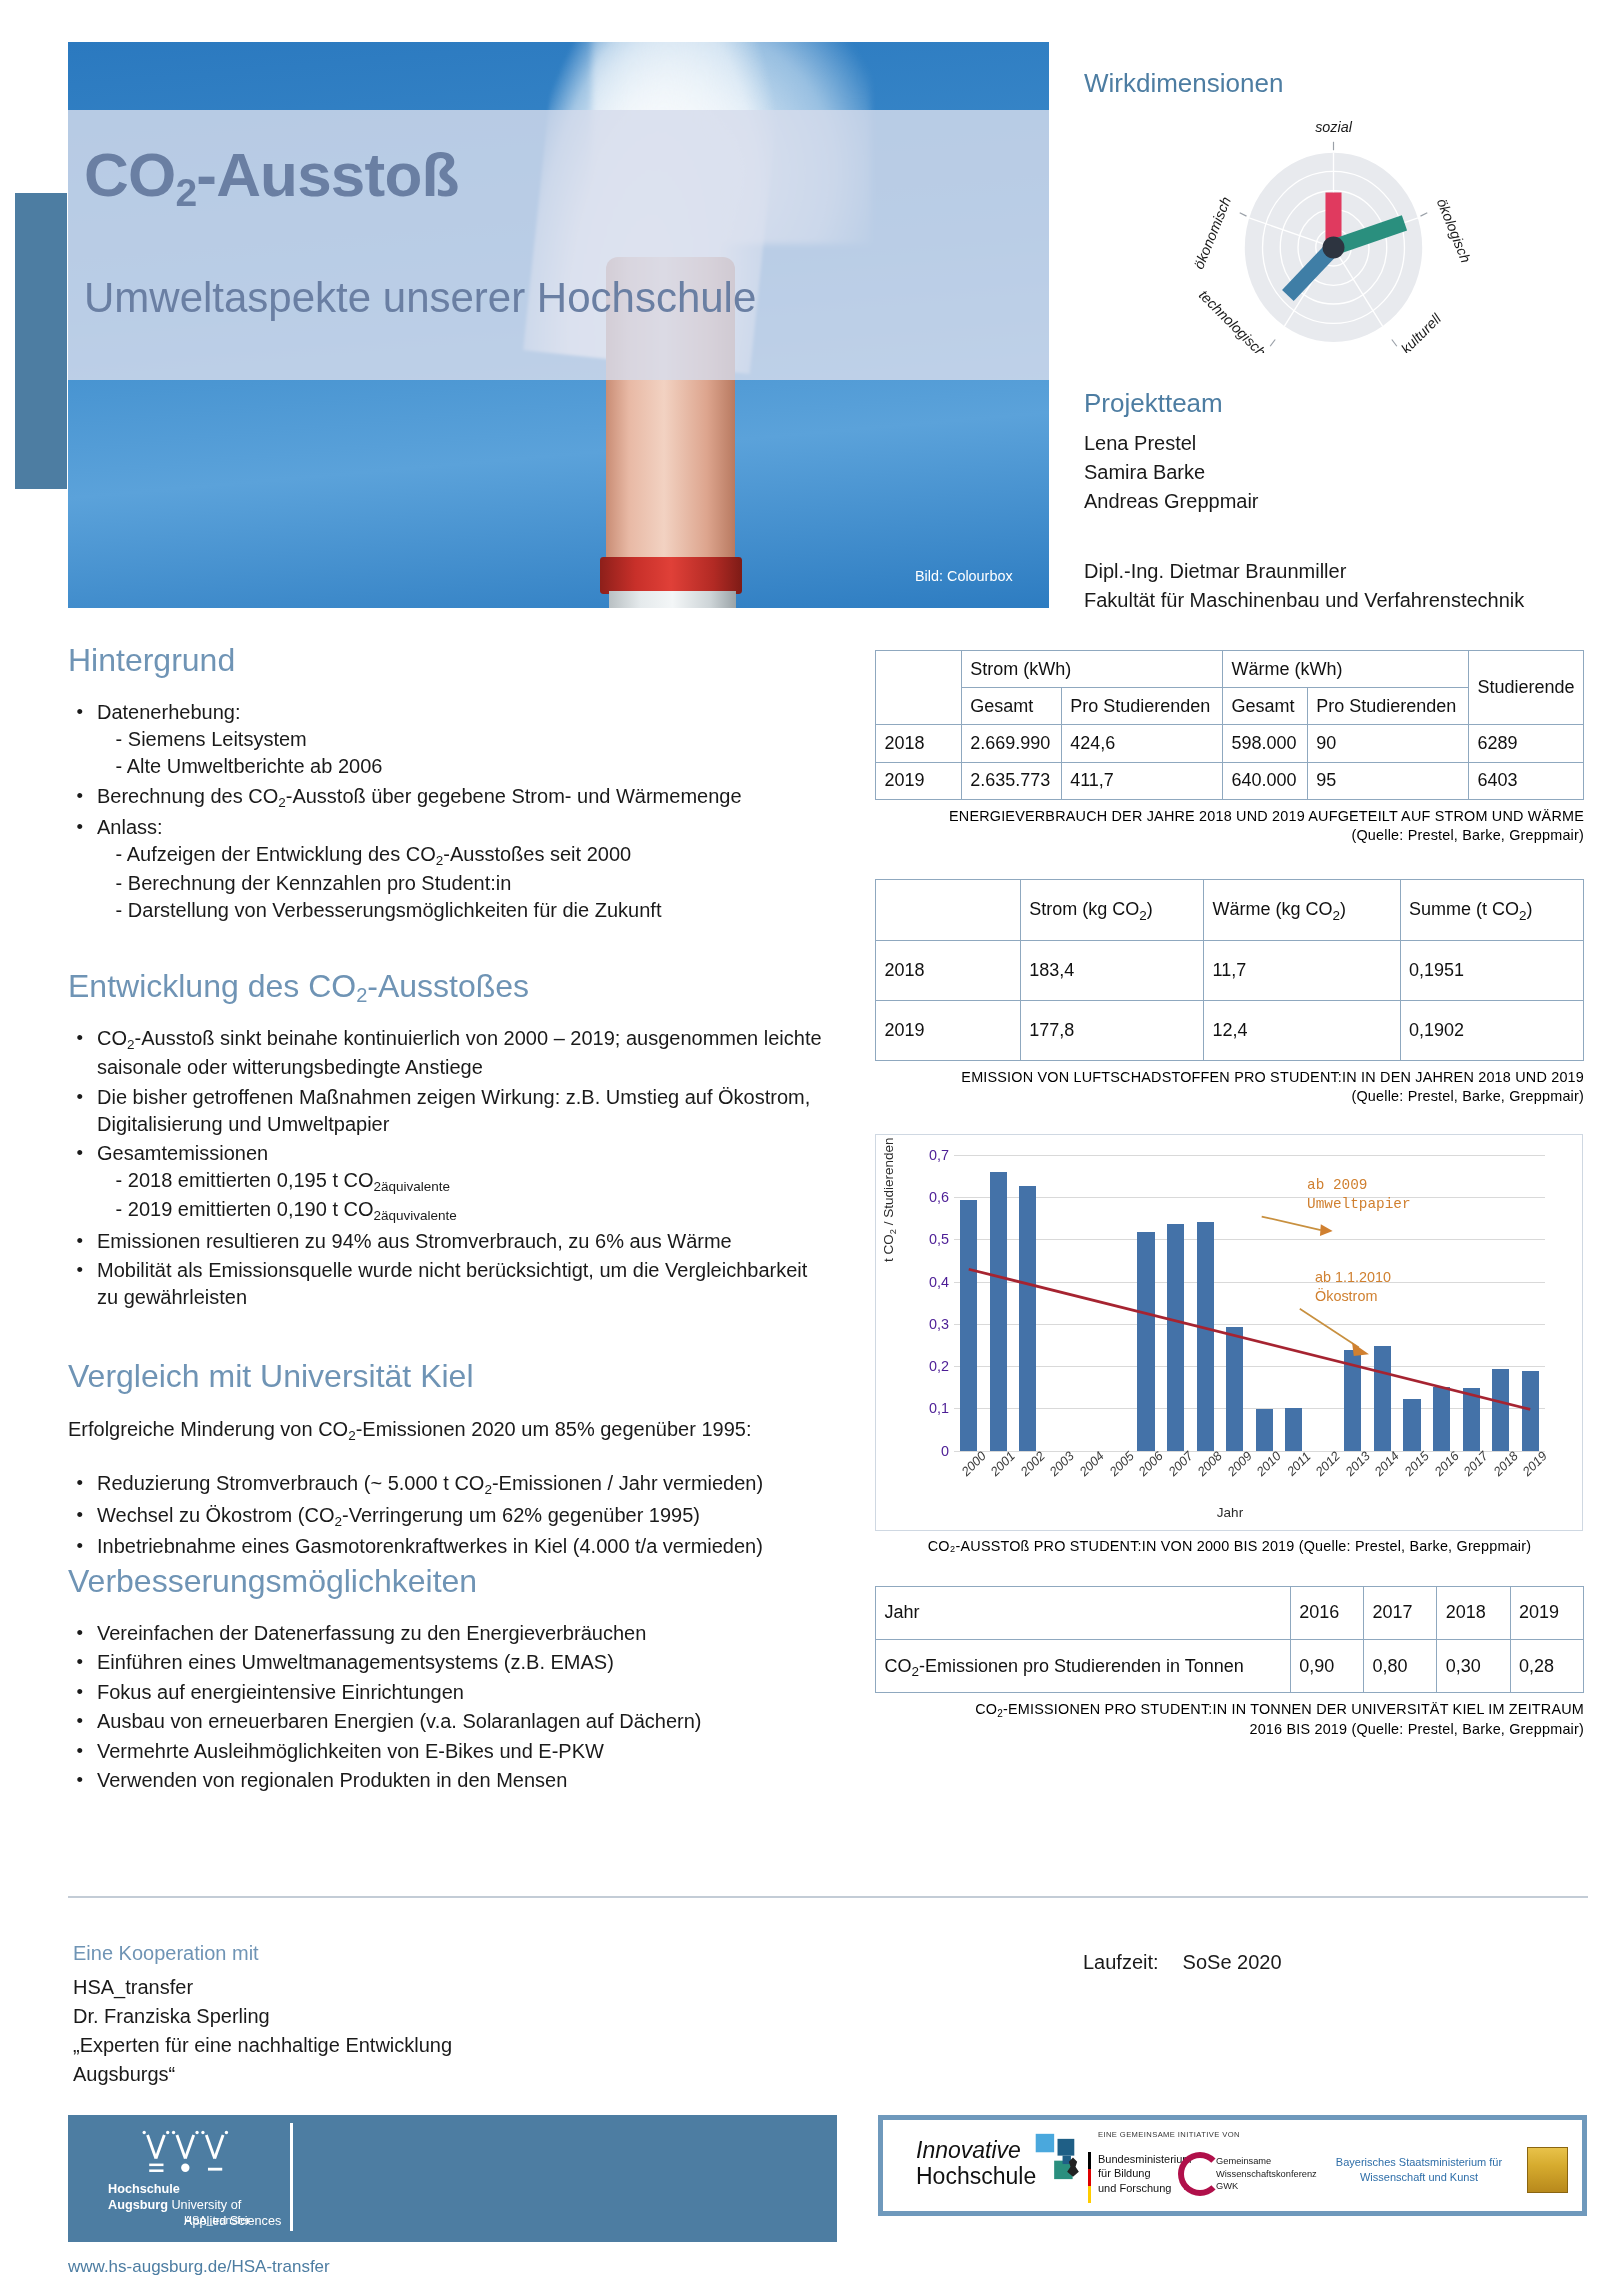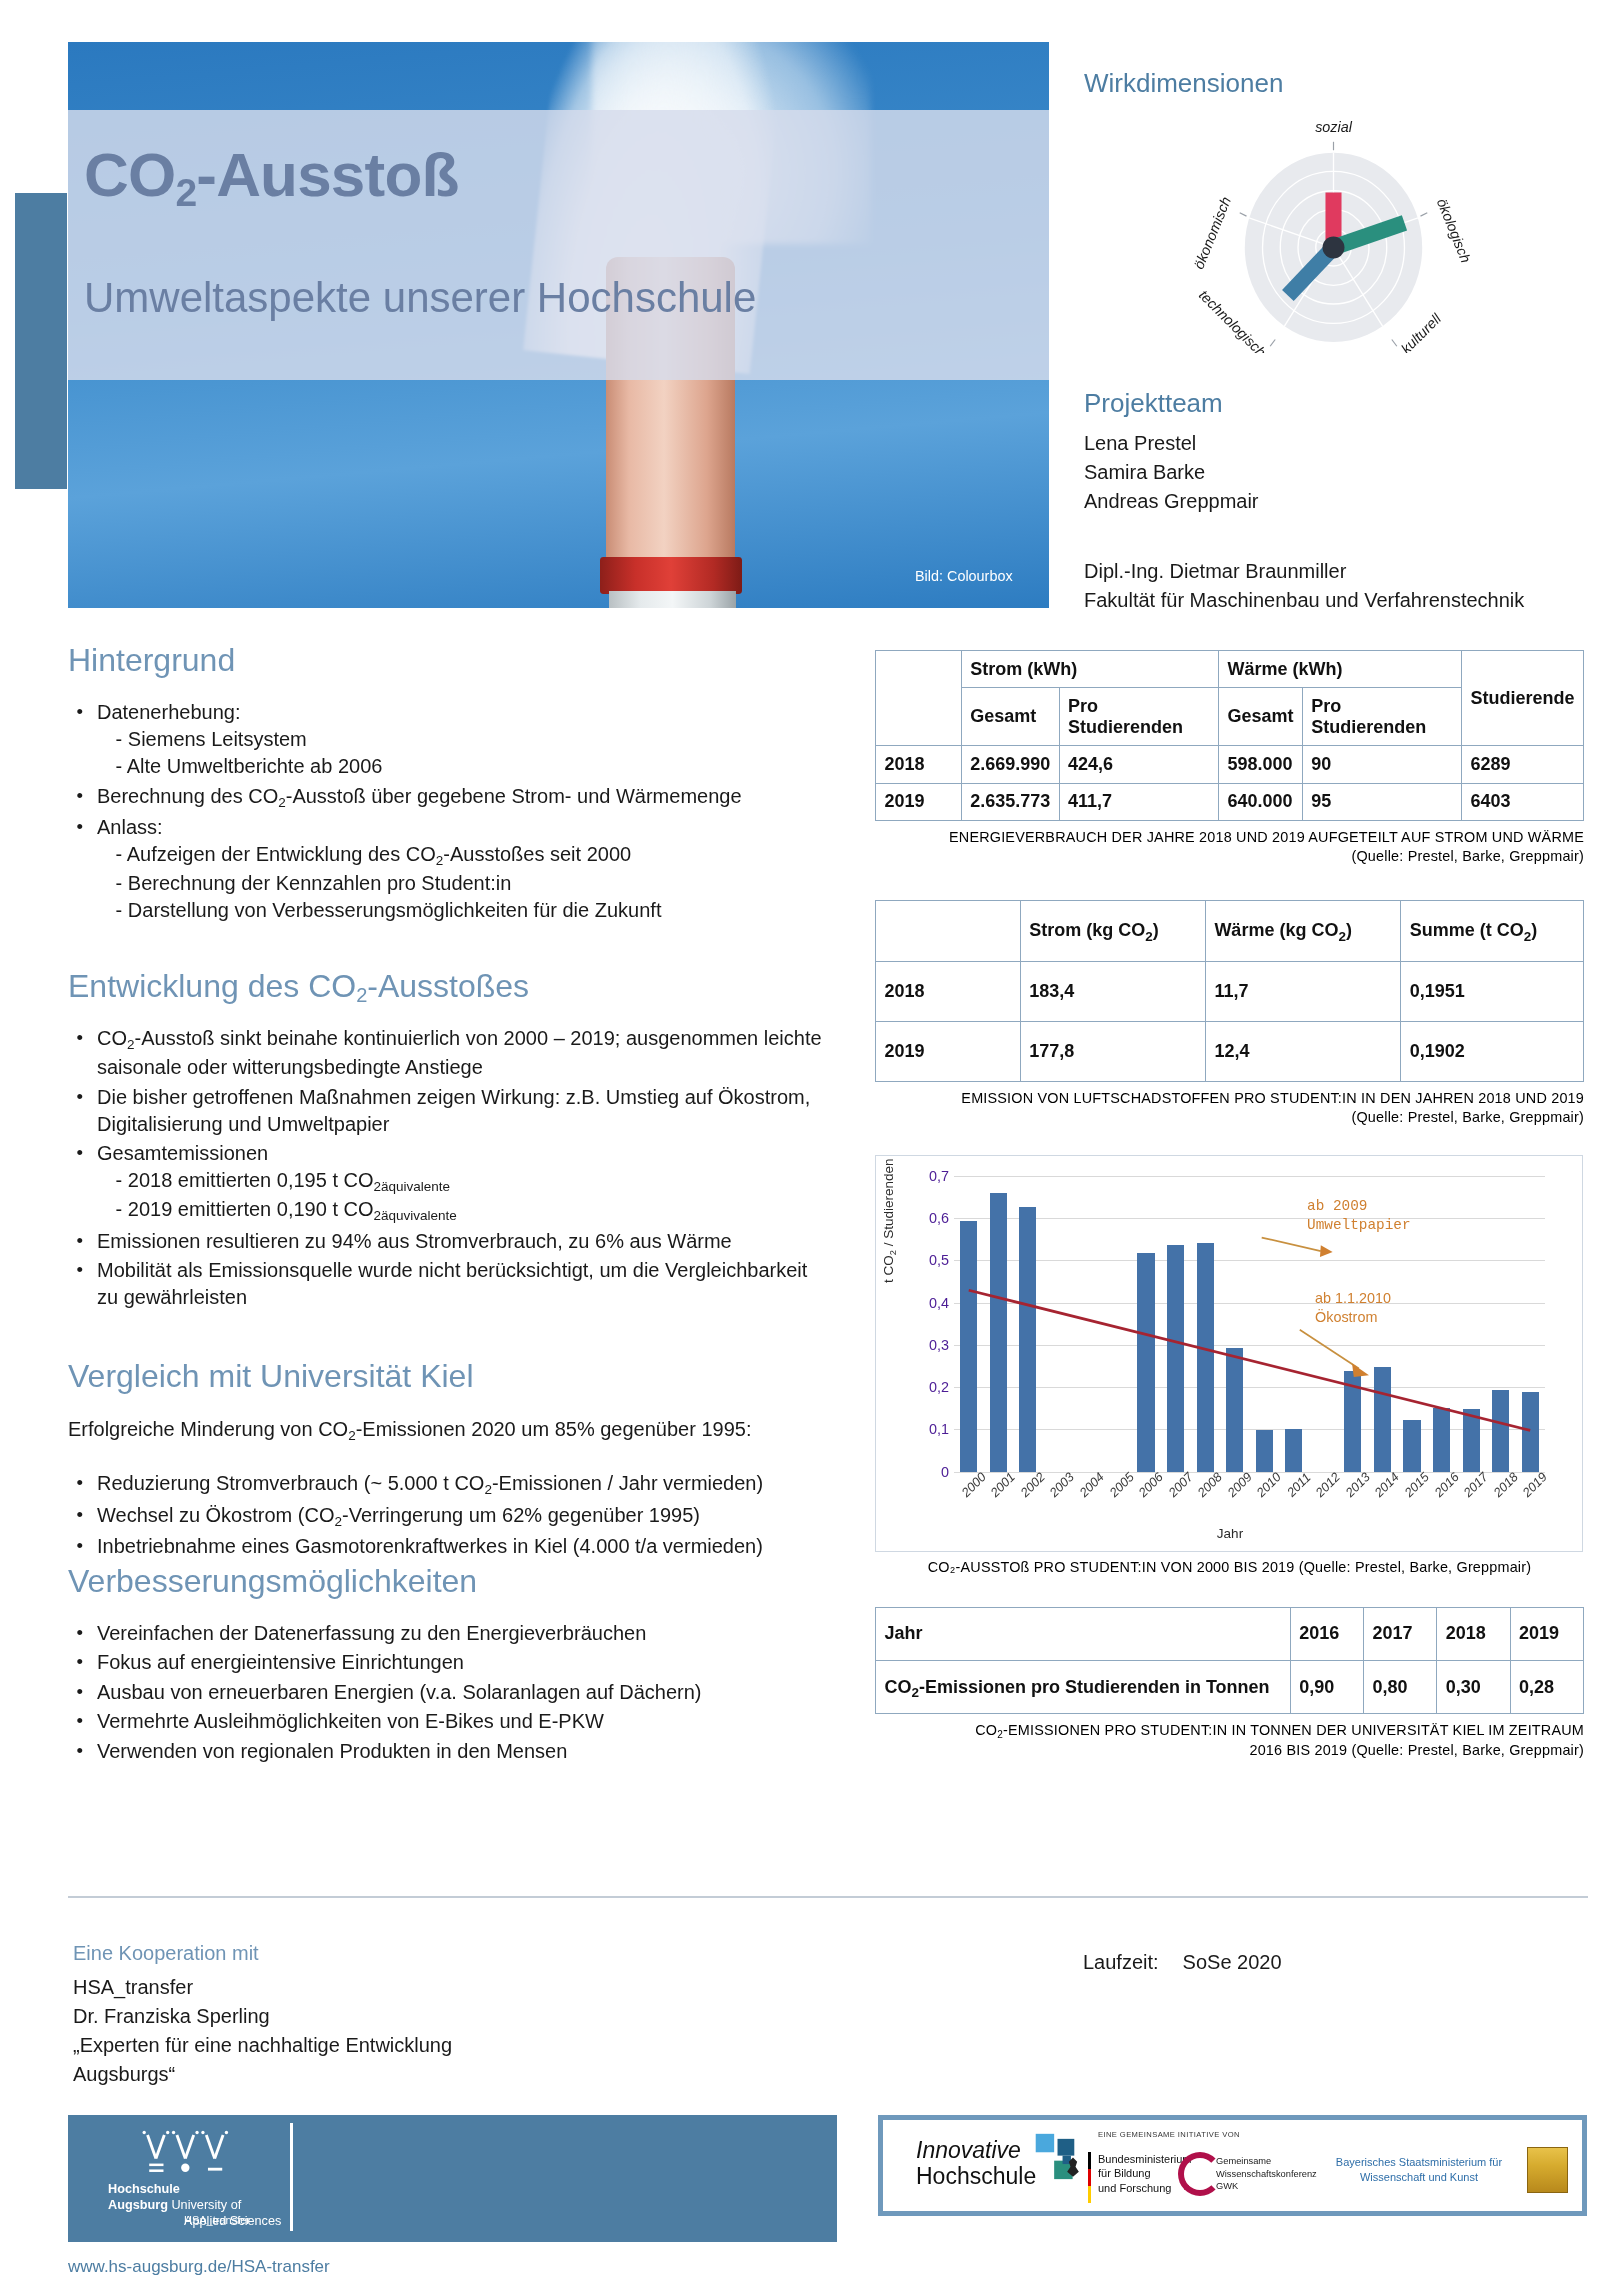--- a/index.html
+++ b/index.html
@@ -49,21 +49,21 @@
   ul.bul{list-style:none;margin:0;padding:0;}
   ul.bul>li{position:relative;padding-left:29px;font-size:20px;line-height:27px;margin-bottom:2.5px;}
   ul.bul>li:before{content:"•";position:absolute;left:8.4px;top:-0.8px;font-size:18.6px;}
   .subline{display:block;padding-left:18.6px;font-size:20px;line-height:27px;}
   .lead{font-size:20px;line-height:29px;margin:0 0 24px 0;}
   sub.sm{font-size:13.5px;vertical-align:baseline;position:relative;top:4.2px;}
 
   
   .rcol{position:absolute;left:875px;top:650px;width:709px;}
   table.dt{border-collapse:collapse;width:709px;background:#fff;}
-  table.dt td,table.dt th{border:0.8px solid #8fa8bf;font-size:18px;padding:7.6px 8.4px;text-align:left;font-weight:bold;color:#111;}
+  table.dt td,table.dt th{border:0.8px solid #8fa8bf;font-size:18px;padding:7.6px 8.4px;text-align:left;font-weight:normal;color:#111;}
   .cap{font-size:14.4px;color:#000000;text-align:right;line-height:19.4px;margin-top:6.8px;letter-spacing:0.2px;}
   .cap sub{font-size:10px;vertical-align:baseline;position:relative;top:3.4px;}
 
   
   .chartbox{width:708px;height:397px;border:0.8px solid #cfd8e2;background:#fff;position:relative;box-sizing:border-box;}
   .chart-ylabel{position:absolute;left:5px;top:127px;font-size:13.5px;color:#2a2a2a;
                 transform:rotate(-90deg);transform-origin:left top;white-space:nowrap;}
   .chart-ylabel sub{font-size:9.3px;vertical-align:baseline;position:relative;top:2.5px;}
   .plot{position:absolute;left:78px;top:20px;width:591px;height:296px;}
   .gl{position:absolute;left:0;width:591px;height:0.8px;background:#d9d9d9;}
@@ -209,20 +209,21 @@
     <p class="lead">Erfolgreiche Minderung von CO<sub class="sm">2</sub>-Emissionen 2020 um 85% gegenüber 1995:</p>
     <ul class="bul" style="">
       <li><span>Reduzierung Stromverbrauch (~ 5.000 t CO<sub class="sm">2</sub>-Emissionen / Jahr vermieden)</span></li>
       <li><span>Wechsel zu Ökostrom (CO<sub class="sm">2</sub>-Verringerung um 62% gegenüber 1995)</span></li>
       <li><span>Inbetriebnahme eines Gasmotorenkraftwerkes in Kiel (4.000 t/a vermieden)</span></li>
     </ul>
 
     <h2 class="sec">Verbesserungsmöglichkeiten</h2>
     <ul class="bul">
       <li><span>Vereinfachen der Datenerfassung zu den Energieverbräuchen</span></li>
+      <li><span>Einführen eines Umweltmanagementsystems (z.B. EMAS)</span></li>
       <li><span>Fokus auf energieintensive Einrichtungen</span></li>
       <li><span>Ausbau von erneuerbaren Energien (v.a. Solaranlagen auf Dächern)</span></li>
       <li><span>Vermehrte Ausleihmöglichkeiten von E-Bikes und E-PKW</span></li>
       <li><span>Verwenden von regionalen Produkten in den Mensen</span></li>
     </ul>
   </div>
 
   <div class="rcol">
 
     <table class="dt">

